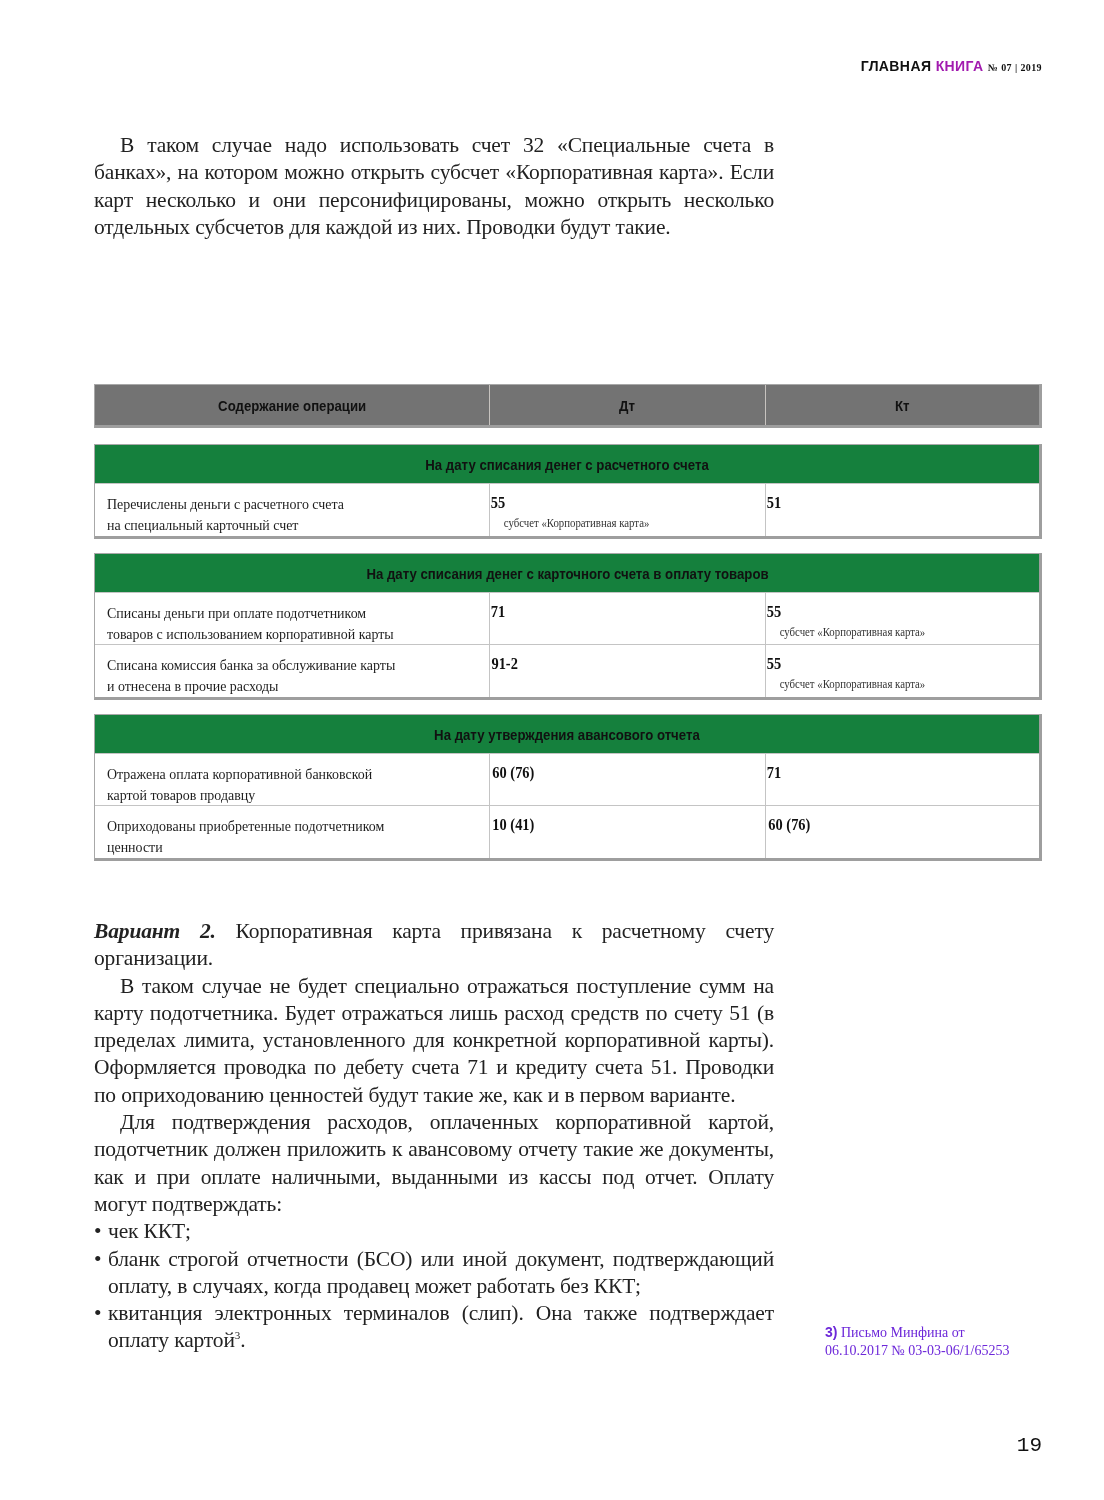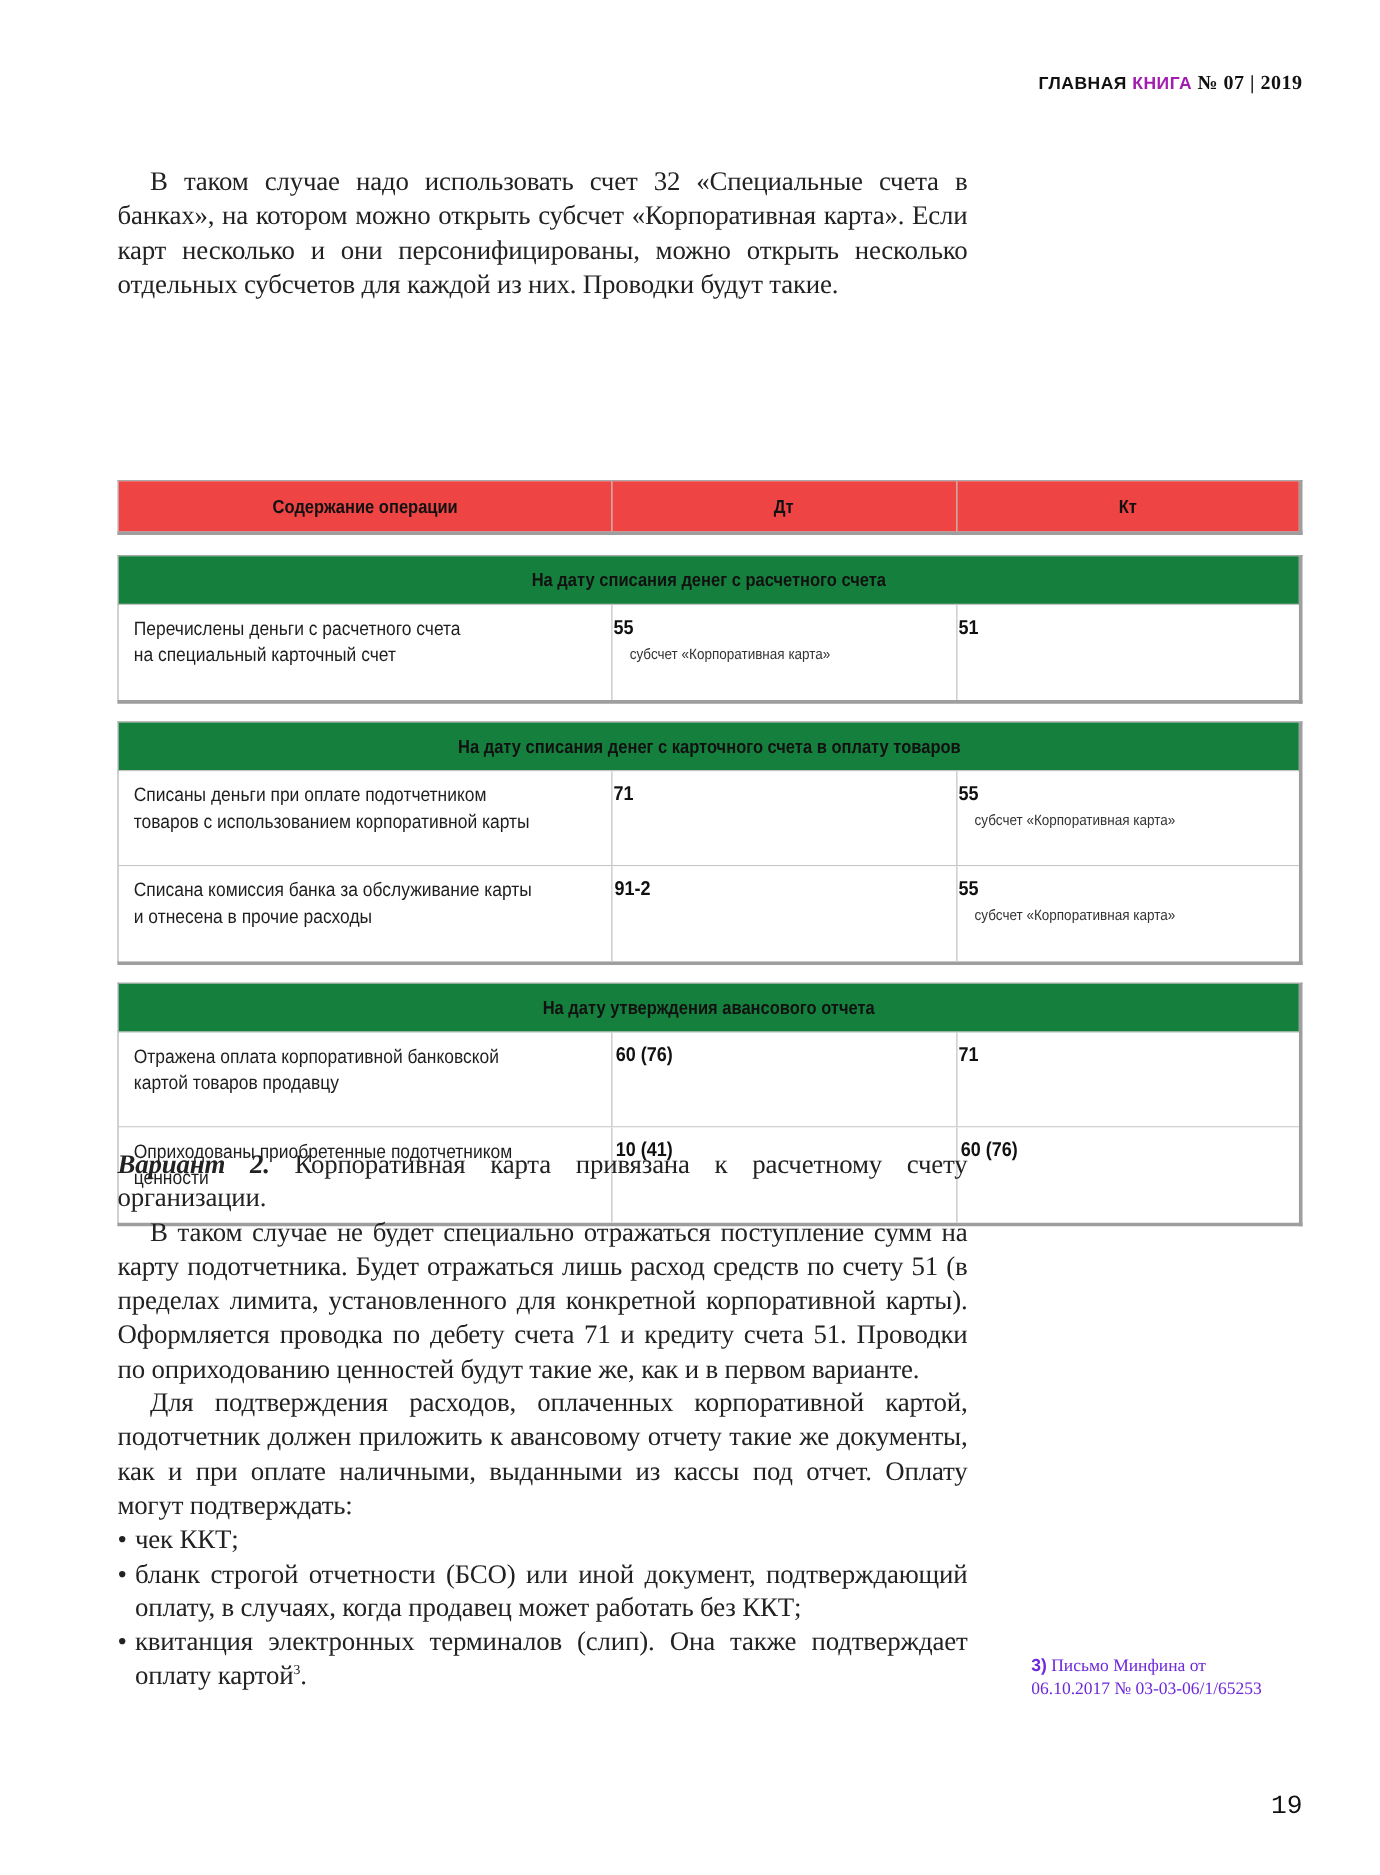--- a/index.html
+++ b/index.html
@@ -5,55 +5,55 @@
     * { box-sizing: border-box; margin: 0; padding: 0; }
     html, body { width: 1104px; height: 1500px; background: #ffffff; }
     body { position: relative; font-family: "DejaVu Serif", serif; color: #222; overflow: hidden; }
 
     .running-head {
       position: absolute; top: 58px; right: 62px;
       font-family: "Liberation Sans", sans-serif; font-weight: bold; font-size: 14px;
       letter-spacing: 0.4px; color: #111; white-space: nowrap;
     }
     .running-head .accent { color: #6a4fa0; }
-    .running-head .issue { font-family: "Liberation Serif", serif; font-size: 16px; text-align: right; }
+    .running-head .issue { font-family: "Liberation Serif", serif; font-size: 10px; text-align: right; }
 
     .body-text {
       position: absolute; left: 94px; width: 680px;
       font-family: "Liberation Serif", serif; font-size: 21.5px; line-height: 27.3px;
       color: #222; letter-spacing: -0.15px;
     }
     .body-text p { text-align: justify; text-align-last: left; }
     .body-text p.indent { text-indent: 26px; }
     .lead { font-weight: bold; font-style: italic; }
 
     .bullets { list-style: none; }
     .bullets li { position: relative; padding-left: 14px; text-align: justify; text-align-last: left; }
     .bullets li .dot { position: absolute; left: 0; top: 0; }
 
     .ledger { position: absolute; left: 94px; width: 948px; font-family: "Liberation Sans", sans-serif; }
     .tbl {
       width: 100%; border: 1px solid #a8a8a8; border-right: 3px solid #9e9e9e; border-bottom: 3px solid #9e9e9e;
       border-collapse: separate; border-spacing: 0;
     }
-    .tbl-head { background: #ef4444; height: 40px; display: flex; }
+    .tbl-head { background: #737373; height: 40px; display: flex; }
     .tbl-head .col { display: flex; align-items: center; justify-content: center; font-weight: bold; font-size: 15px; color: #111; transform: scaleX(0.88); }
     .cw1 { width: 395px; }
     .cw2 { width: 276px; }
     .cw3 { flex: 1; }
     .tbl-head .cell { display:flex; align-items:center; justify-content:center; border-right: 1px solid #c7c3bf; }
     .tbl-head .cell:last-child { border-right: none; }
 
     .section-title {
       background: #15803d; height: 39px; display: flex; align-items: center; justify-content: center;
       border-bottom: 1px solid #c4c4c4;
     }
     .section-title span { font-weight: bold; font-size: 15px; color: #111; display: inline-block; transform: scaleX(0.88); }
 
-    .row { display: flex; height: 76px; border-bottom: 1px solid #c4c4c4; background: #fff; }
+    .row { display: flex; height: 52px; border-bottom: 1px solid #c4c4c4; background: #fff; font-family: Liberation Serif, serif; }
     .row:last-child { border-bottom: none; }
     .row .op { padding: 10px 0 0 12px; font-size: 15.5px; line-height: 20.5px; color: #1e1e1e; border-right: 1px solid #c4c4c4; }
     .row .op span { display: inline-block; transform: scaleX(0.9); transform-origin: left; white-space: pre-line; }
     .row .acc { text-align: left; padding-top: 10px; border-right: 1px solid #c4c4c4; }
     .row .acc:last-child { border-right: none; }
     .acc .num { font-weight: bold; font-size: 16px; color: #111; display: inline-block; transform: scaleX(0.9); }
     .acc .sub { font-size: 12px; color: #333; margin-top: 4px; transform: scaleX(0.9); }
 
     .footnote {
       position: absolute; left: 825px; top: 1324px; width: 200px;

